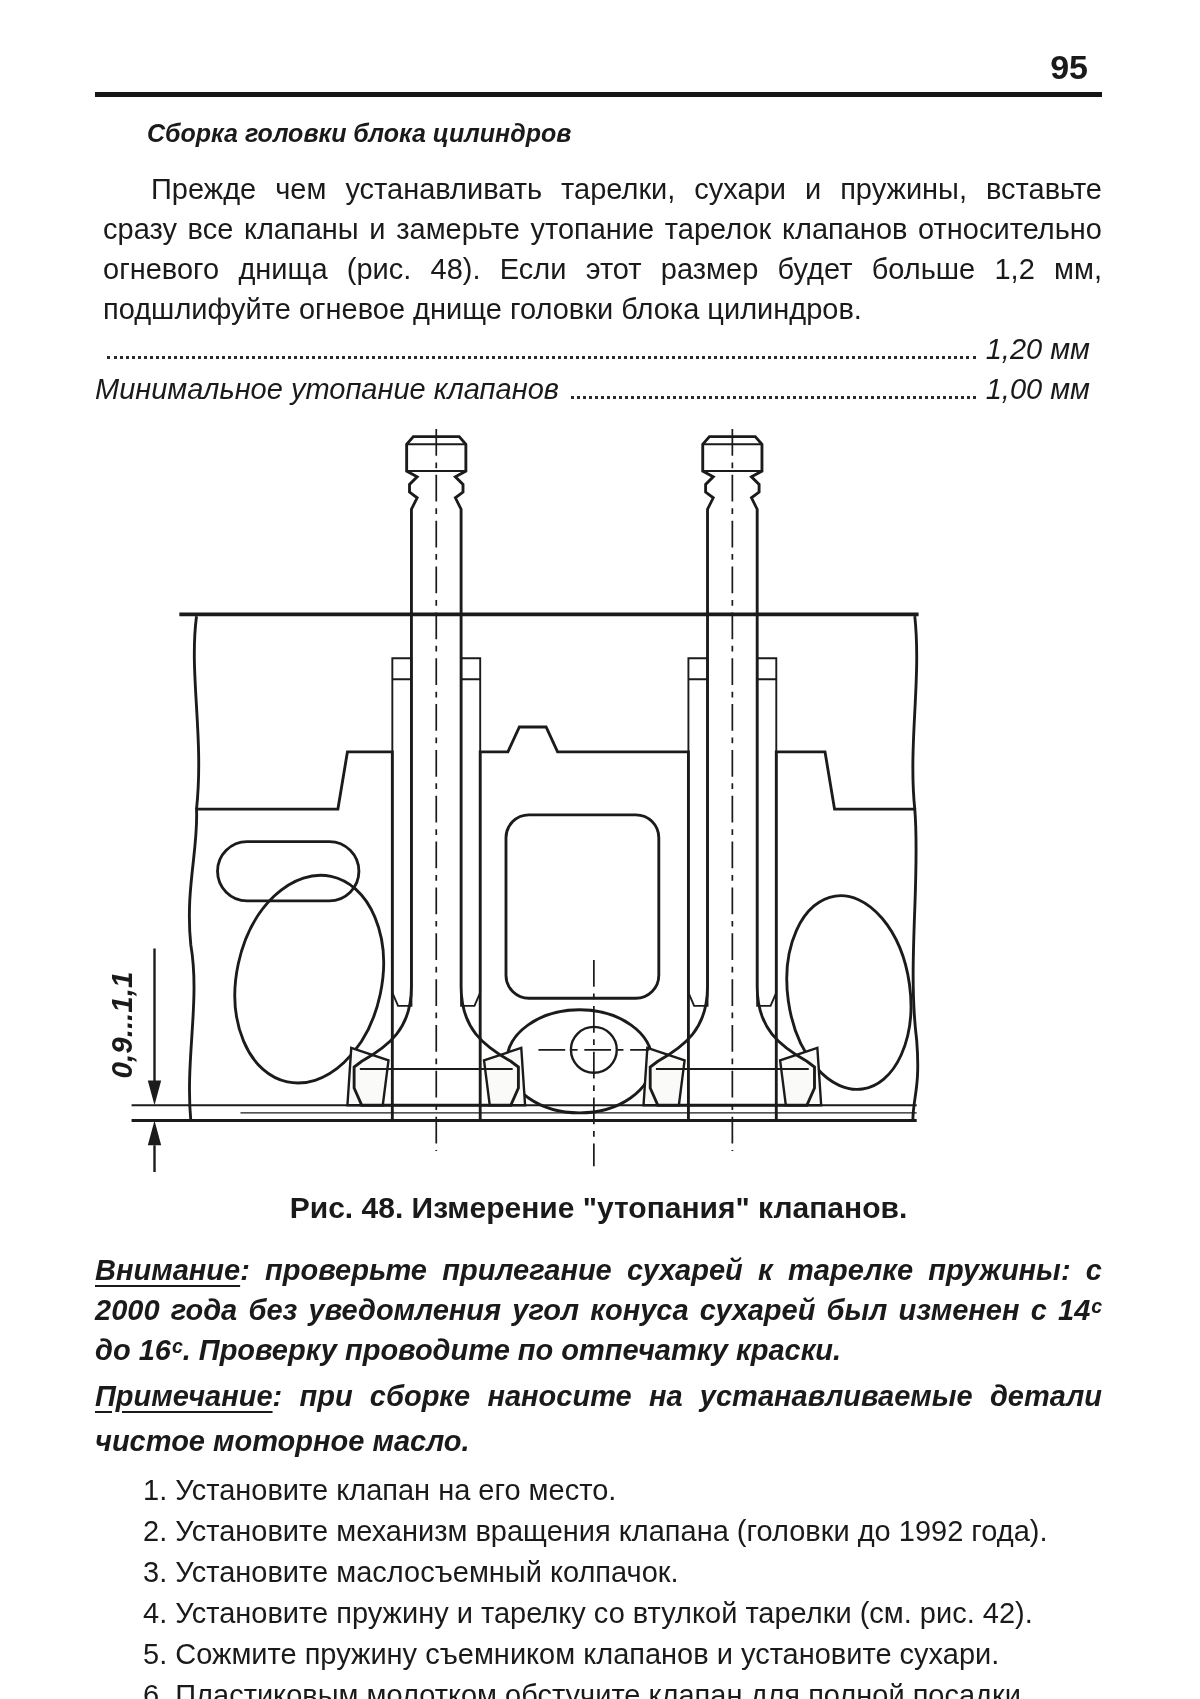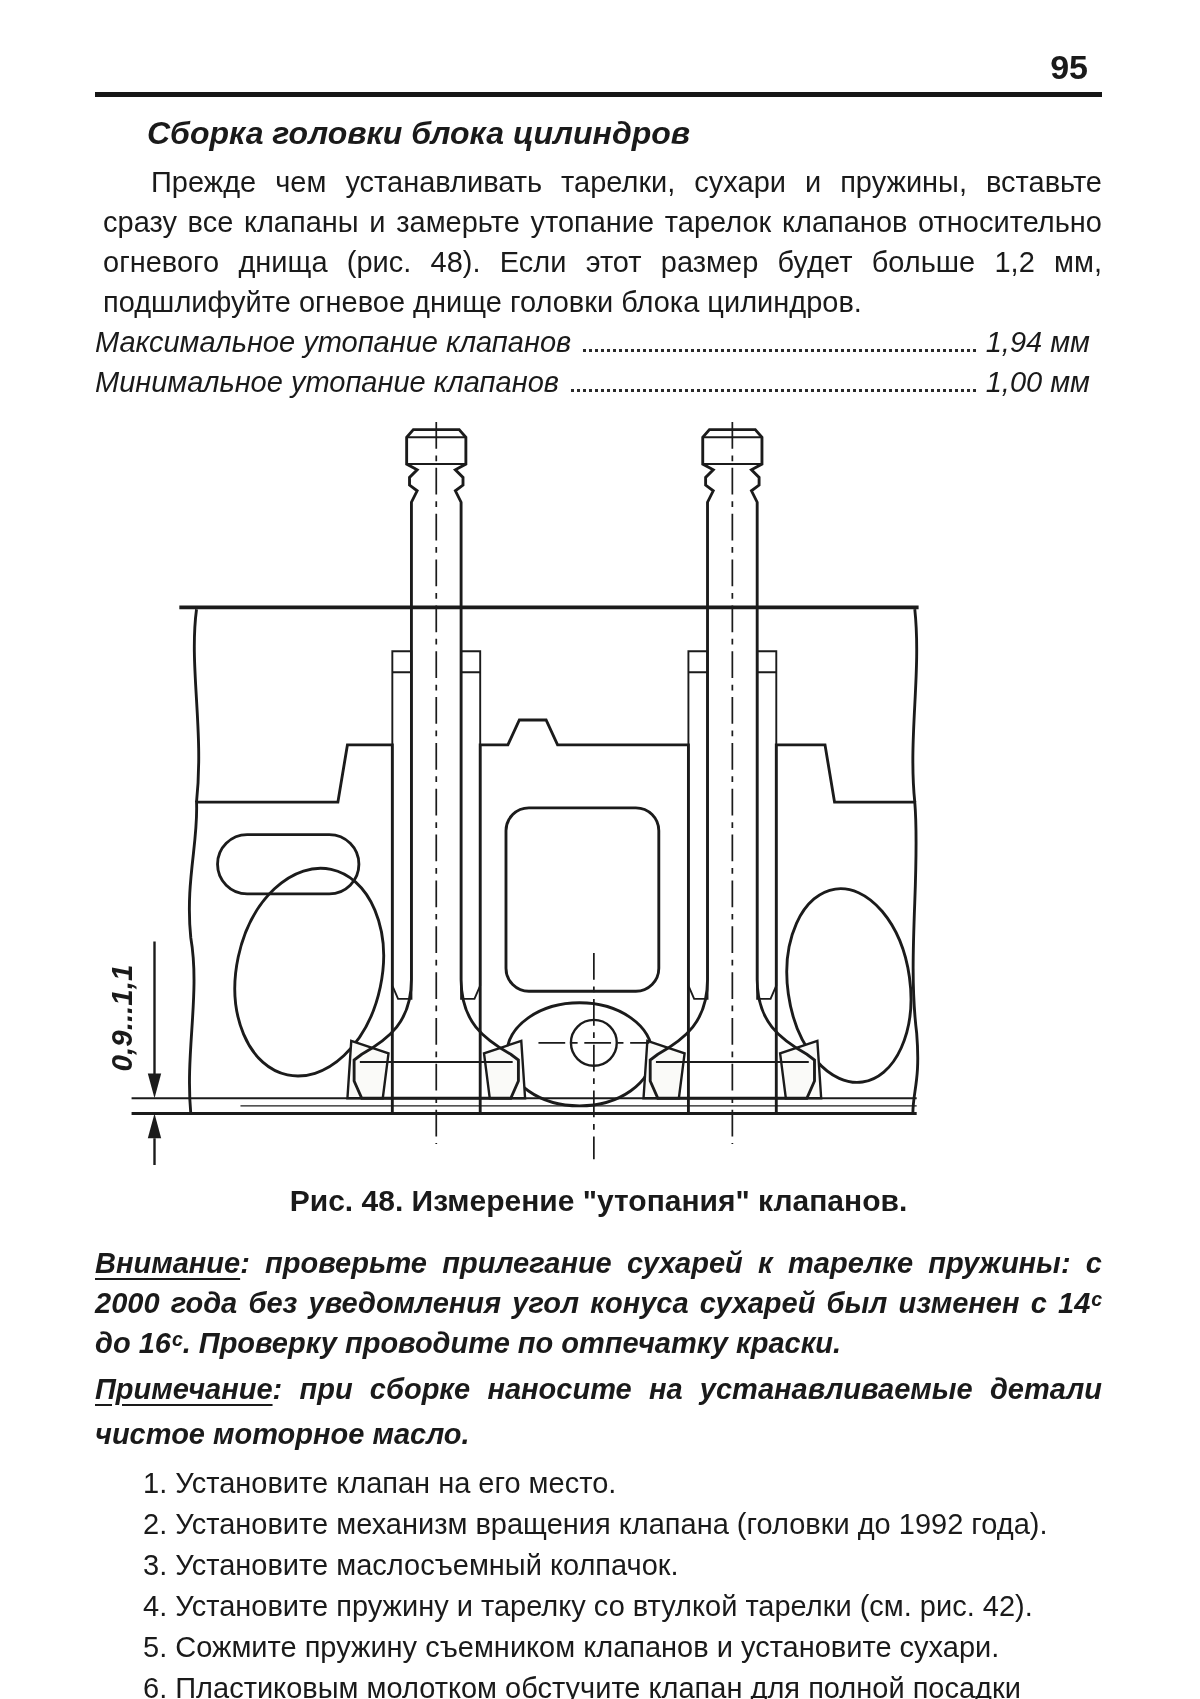--- a/index.html
+++ b/index.html
@@ -20,22 +20,22 @@
     font-weight:bold;
     font-size:34px;
     line-height:38px;
     padding-right:14px;
   }
   .rule{
     height:5px;background:#161616;margin-top:6px;
   }
   .heading{
     font-weight:bold;font-style:italic;
-    font-size:32px;line-height:40px;
-    margin:16px 0 9px 52px;
+    font-size:25px;line-height:40px;
+    margin:16px 0 16px 52px;
   }
   .para{
     font-size:29px;line-height:40px;
     text-align:justify;text-indent:48px;margin-left:8px;
   }
   .spec-row{
     display:flex;align-items:baseline;
     font-style:italic;font-size:29px;line-height:40px;
   }
   .spec-leader{
@@ -73,23 +73,22 @@
 
   <div class="page-number">95</div>
   <div class="rule"></div>
 
   <div class="heading">Сборка головки блока цилиндров</div>
 
   <div class="para">Прежде чем устанавливать тарелки, сухари и пружины, вставьте сразу все клапаны и замерьте утопание тарелок клапанов относительно огневого днища (рис. 48). Если этот размер будет больше 1,2 мм, подшлифуйте огневое днище головки блока цилиндров.</div>
 
   <div>
     <div class="spec-row">
-      <span class="spec-label">Максимальное утопание клапанов</span>
       <span class="spec-leader"></span>
-      <span class="spec-value">1,94 мм</span>
+      <span class="spec-value">1,20 мм</span>
     </div>
     <div class="spec-row">
       <span class="spec-label">Минимальное утопание клапанов</span>
       <span class="spec-leader"></span>
       <span class="spec-value">1,00 мм</span>
     </div>
   </div>
 
   <div class="figure-wrap">
     <svg width="860" height="745" viewBox="0 0 900 780" xmlns="http://www.w3.org/2000/svg">

